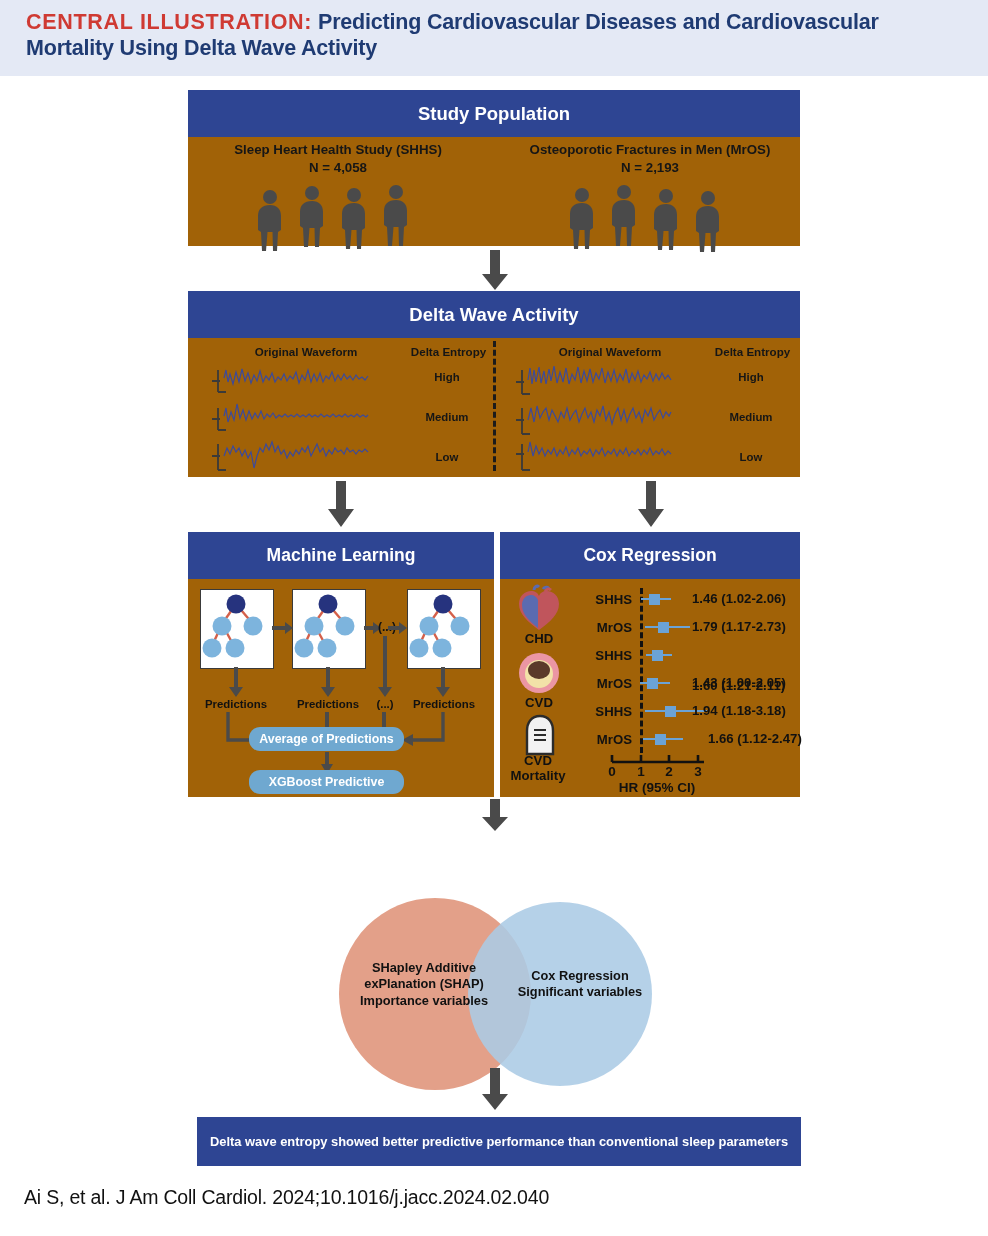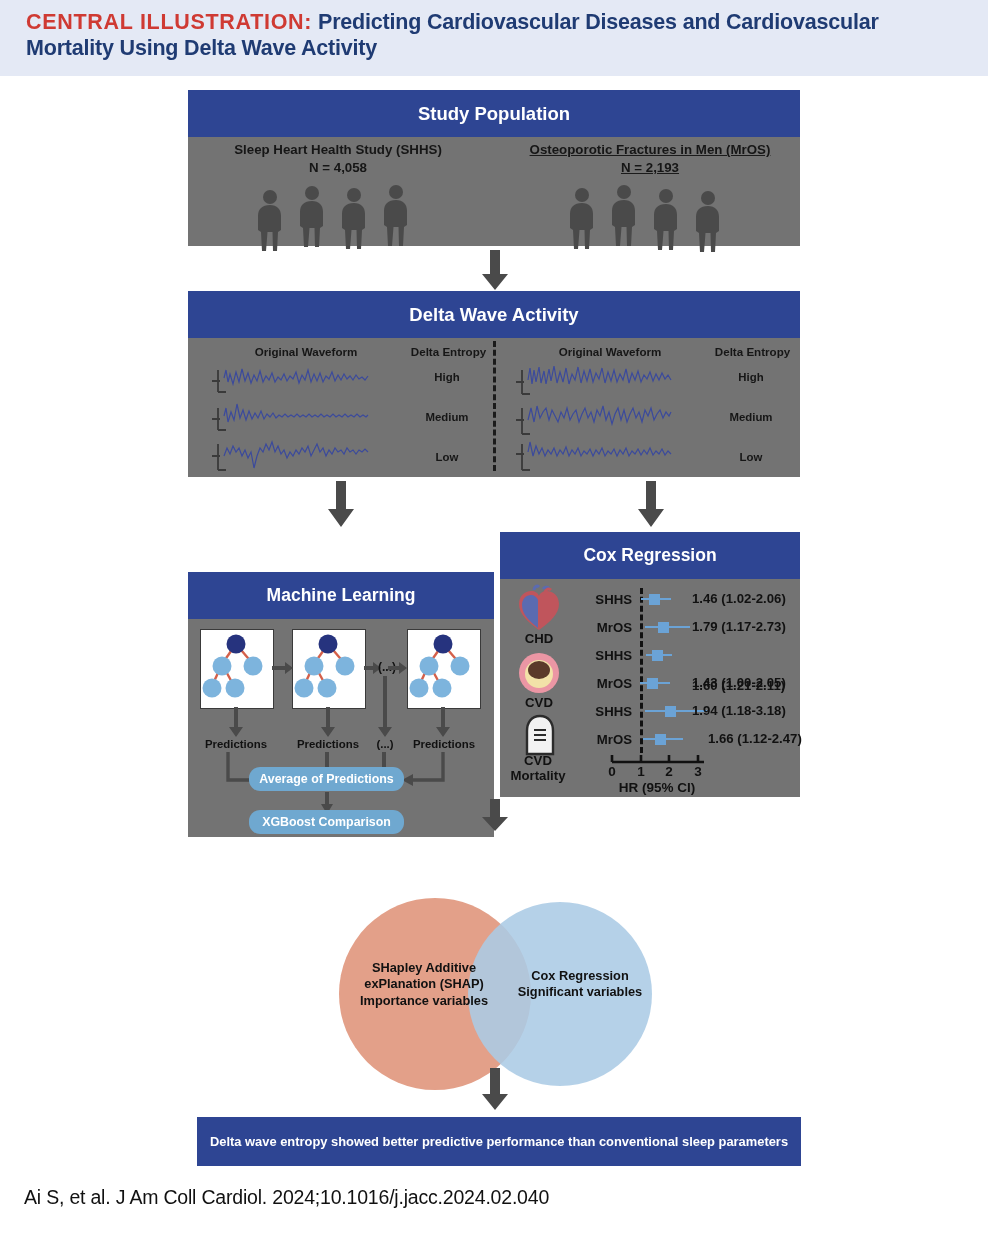--- a/index.html
+++ b/index.html
@@ -10,21 +10,21 @@
     color:#1b1b1b;
   }
   .hdr{
     position:absolute;left:0;top:0;width:988px;height:76px;
     background:#e4e9f5;box-sizing:border-box;padding:9px 24px 0 26px;
   }
   .hdr-line{font-size:21.5px;font-weight:bold;line-height:26px;letter-spacing:-.2px;}
   .hdr-ci{color:#cf3a33;letter-spacing:.7px;}
   .hdr-ttl{color:#1f3b73;}
 
-  .panel{position:absolute;background:#737373;}
+  .panel{position:absolute;background:#a16207;}
   .bar{
     background:#2e4593;color:#fff;font-weight:bold;
     display:flex;align-items:center;justify-content:center;
     text-align:center;line-height:1.18;
   }
   .arrow{position:absolute;}
 
   .ctr{text-align:center;}
 
   
@@ -38,21 +38,21 @@
   
   #p-dw{left:188px;top:291px;width:612px;height:186px;}
   #dw-bar{position:absolute;left:0;top:0;width:612px;height:47px;font-size:18.5px;}
   .dw-half{position:absolute;top:47px;width:306px;height:139px;}
   .dw-h{position:absolute;top:7px;font-size:11.6px;font-weight:bold;color:#161616;text-align:center;}
   .dw-ent{position:absolute;font-size:11.4px;font-weight:bold;color:#161616;text-align:center;width:80px;}
   .dash-div{position:absolute;left:305px;top:50px;width:0;height:130px;
     border-left:3px dashed #1b1b1b;}
 
   
-  #p-ml{left:188px;top:532px;width:306px;height:265px;margin-top:40px;}
+  #p-ml{left:188px;top:532px;width:306px;height:265px;}
   #p-cox{left:500px;top:532px;width:300px;height:265px;}
   #ml-bar{position:absolute;left:0;top:0;width:306px;height:47px;font-size:17.5px;}
   #cox-bar{position:absolute;left:0;top:0;width:300px;height:47px;font-size:17.5px;}
   .treebox{position:absolute;background:#fff;border:1.6px solid #3a3a3a;}
   .pred{position:absolute;font-size:11.4px;font-weight:bold;color:#111;text-align:center;}
   .bluebox{position:absolute;background:#6fa8d0;color:#fff;font-weight:bold;
     display:flex;align-items:center;justify-content:center;font-size:12.4px;border-radius:11px;}
 
   
   .fp-lbl{position:absolute;font-size:13.2px;font-weight:bold;color:#111;text-align:right;width:58px;}
@@ -107,21 +107,21 @@
           </g>
           <g transform="translate(130,3)">
             <circle cx="18" cy="7" r="7"></circle>
             <path d="M18 15c-8 0-12 4-12 11v14l3 2 1 19h4l1.5-19h5L21 61h4l1-19 3-2V26c0-7-4-11-11-11z"></path>
           </g>
         </g>
       </svg>
     </div>
   </div>
 
-  <div class="pop-col ctr" style="left:312px;text-decoration:underline;">
+  <div class="pop-col ctr" style="left:312px;">
     <div class="pop-name">Osteoporotic Fractures in Men (MrOS)</div>
     <div class="pop-n">N = 2,193</div>
     <div class="ppl">
       <svg width="180" height="72" viewBox="0 0 180 72" aria-hidden="true">
         <g fill="#4a4a4a">
           <g transform="translate(4,6)">
             <circle cx="18" cy="7" r="7"></circle>
             <path d="M18 15c-8 0-12 4-12 11v14l3 2 1 19h4l1.5-19h5L21 61h4l1-19 3-2V26c0-7-4-11-11-11z"></path>
           </g>
           <g transform="translate(46,3)">
@@ -301,21 +301,21 @@
   <svg style="position:absolute;left:189px;top:180px;" width="14" height="28" viewBox="0 0 14 28" aria-hidden="true">
     <path d="M5 0h4v18h4l-6 10-6-10h4z" fill="#4a4a4a"></path>
   </svg>
 
   <div class="bluebox" style="left:61px;top:195px;width:155px;height:24px;">Average of Predictions</div>
 
   <svg style="position:absolute;left:132px;top:220px;" width="14" height="22" viewBox="0 0 14 22" aria-hidden="true">
     <path d="M5 0h4v12h4l-6 10-6-10h4z" fill="#4a4a4a"></path>
   </svg>
 
-  <div class="bluebox" style="left:61px;top:238px;width:155px;height:24px;">XGBoost Comparison</div>
+  <div class="bluebox" style="left:61px;top:238px;width:155px;height:24px;">XGBoost Predictive</div>
 </div>
 
 <div class="panel" id="p-cox">
   <div class="bar" id="cox-bar">Cox Regression</div>
 
   <div style="position:absolute;left:14px;top:52px;">
     <svg width="50" height="48" viewBox="0 0 50 48" aria-hidden="true">
       <path d="M25 46C14 38 5 30 5 20 5 12 11 7 17 7c4 0 7 2 8 5 1-3 4-5 8-5 6 0 12 5 12 13 0 10-9 18-20 26z" fill="#c0555c"></path>
       <path d="M24 44C15 37 8 30 8 21c0-6 4-10 9-10 3 0 6 2 7 5v28z" fill="#5b6bb0"></path>
       <path d="M20 6c0-3 3-5 5-3M29 5c2-3 6-2 6 1" stroke="#5b6bb0" stroke-width="3" fill="none"></path>

